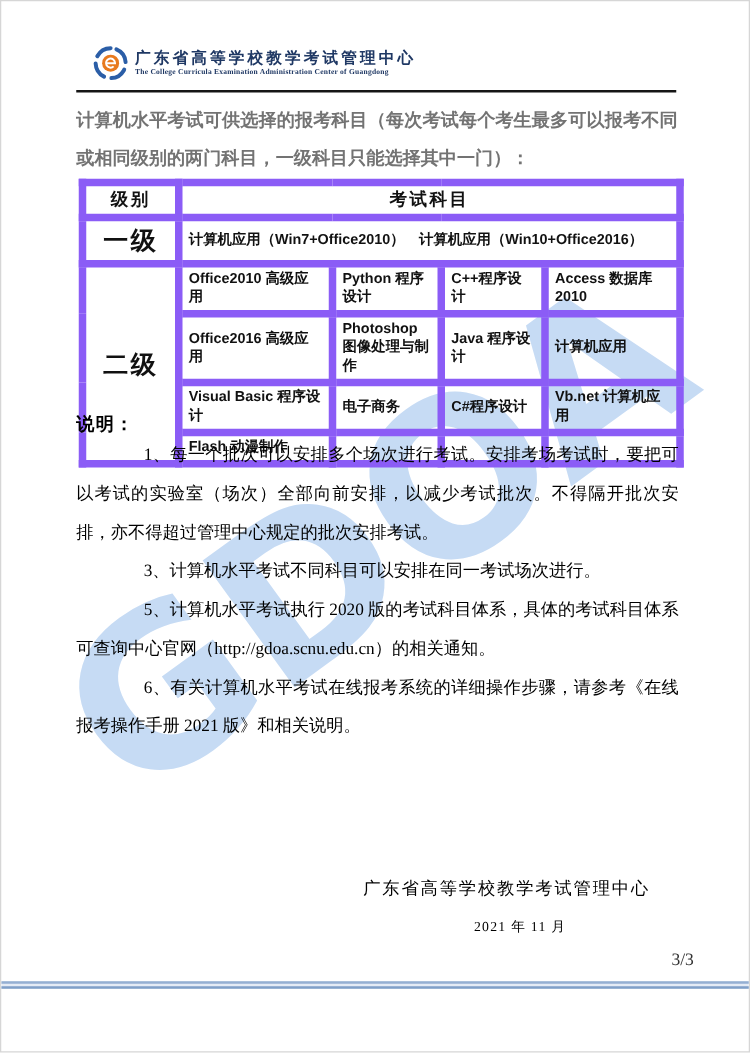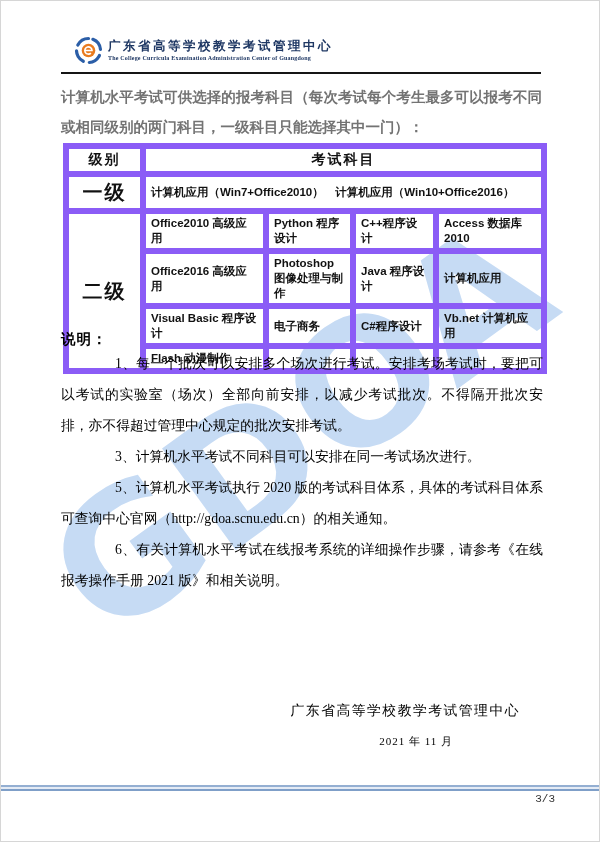--- a/index.html
+++ b/index.html
@@ -84,23 +84,23 @@
     font-size:11px;letter-spacing:1px;color:#000;
   }
   
   .footer-band{
     position:absolute;left:0;top:784px;width:600px;height:6px;
     background:#e4ebf5;
     border-top:2px solid #94afd2;border-bottom:2px solid #7f9fc8;
     box-sizing:border-box;
   }
   .page-num{
-    position:absolute;right:44px;top:792px;
-    font-family:Liberation Mono, monospace;
-    font-size:11px;color:#333;
+    position:absolute;right:44px;top:760px;
+    font-family:Liberation Serif, serif;
+    font-size:14px;color:#333;
   }
 </style>
 </head>
 <body>
 
 <div class="page">
 
   <div class="watermark">GDOA</div>
 
   <div class="content">

